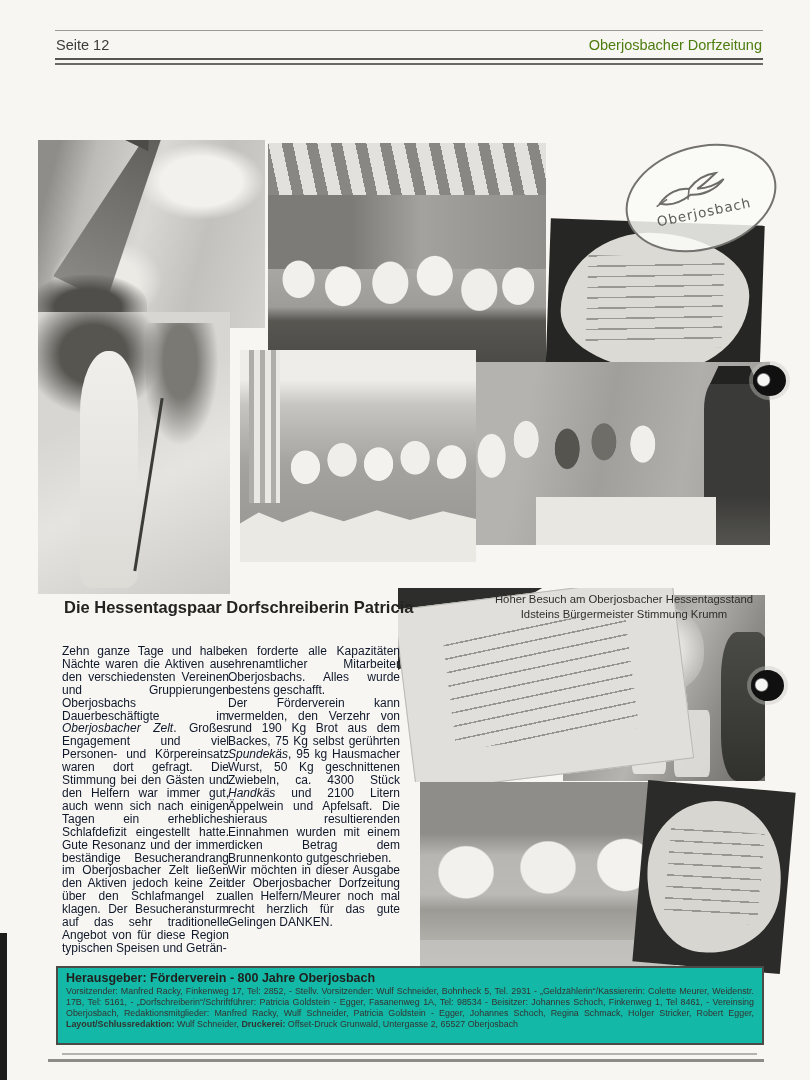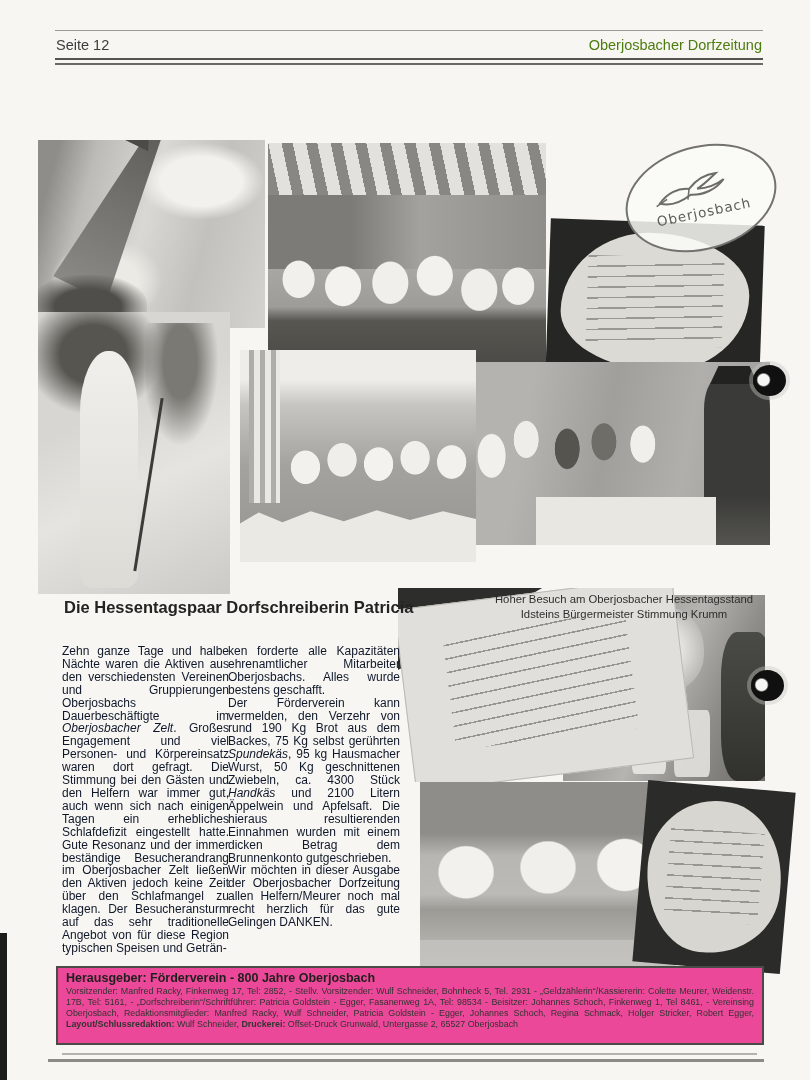--- a/index.html
+++ b/index.html
@@ -149,21 +149,21 @@
   #article-subheading{position:absolute;left:64px;top:597px;width:360px;z-index:4;
     font-size:16.5px;font-weight:bold;line-height:20px;color:#232321;}
   .col{position:absolute;top:645px;z-index:4;font-size:12px;line-height:12.9px;
     text-align:justify;color:#0f172a;}
   #column-1{left:62px;width:167px;}
   #column-2{left:228px;width:172px;}
   .col p{margin:0;}
 
   
   #footer-box{position:absolute;left:56px;top:966px;width:708px;height:79px;z-index:5;
-    box-sizing:border-box;border:2px solid #4a4a47;background:#ec4899;padding:3px 8px 2px 8px;}
+    box-sizing:border-box;border:2px solid #4a4a47;background:#14b8a6;padding:3px 8px 2px 8px;}
   #publisher-line{font-size:12.5px;font-weight:bold;color:#1f1f1d;margin:0 0 1px 0;}
   .finetext{font-size:8.9px;line-height:11px;color:#333331;margin:0;text-align:justify;}
   #footer-contact{text-align:left;}
 
   #rule-bottom-a{left:62px;top:1053px;width:695px;height:2px;background:#b3b2ae;}
   #rule-bottom-b{left:48px;top:1059px;width:716px;height:3px;background:#8c8b87;}
 
   #edge-strip{position:absolute;left:0;top:933px;width:7px;height:147px;background:#1c1c1a;z-index:7;}
 </style>
 </head>

